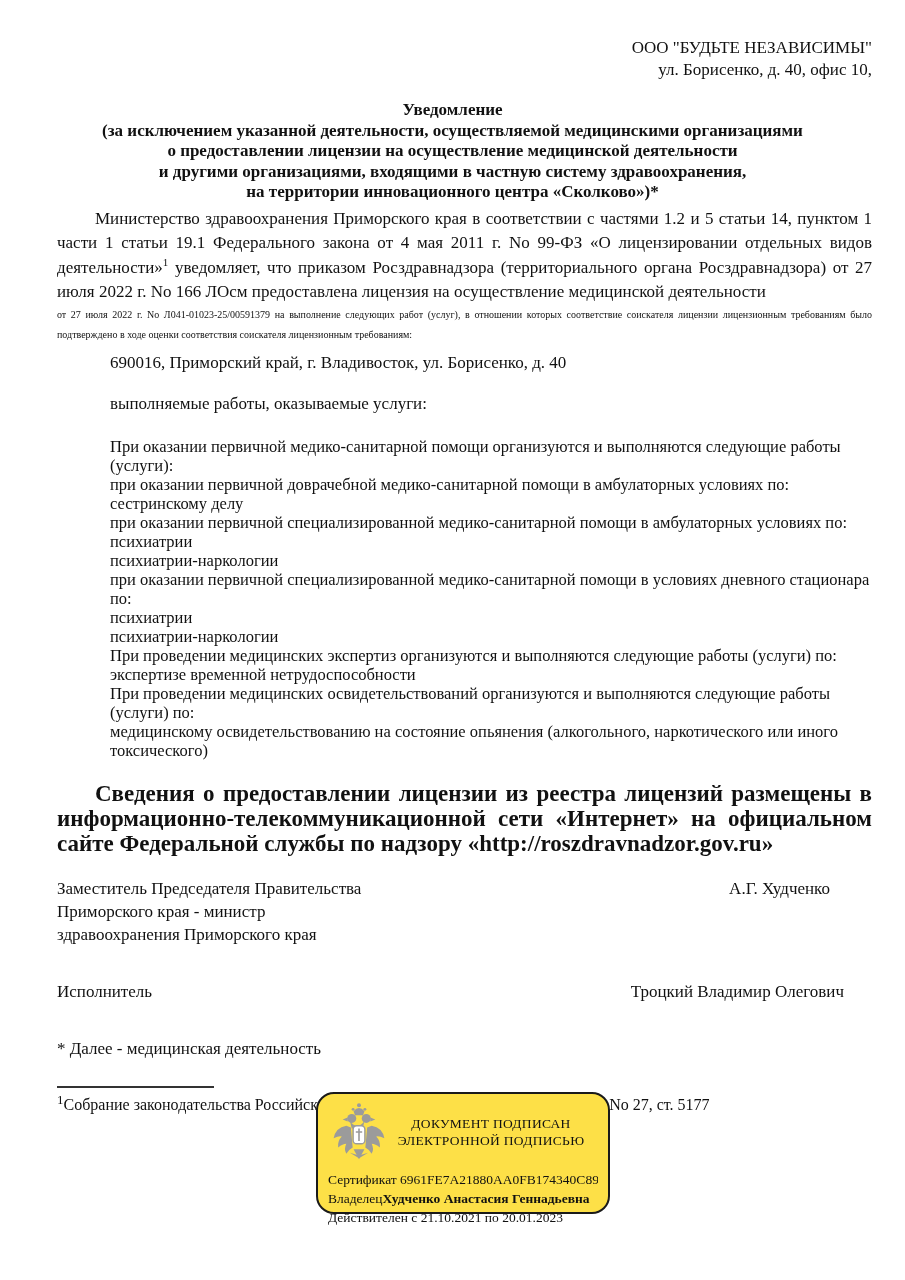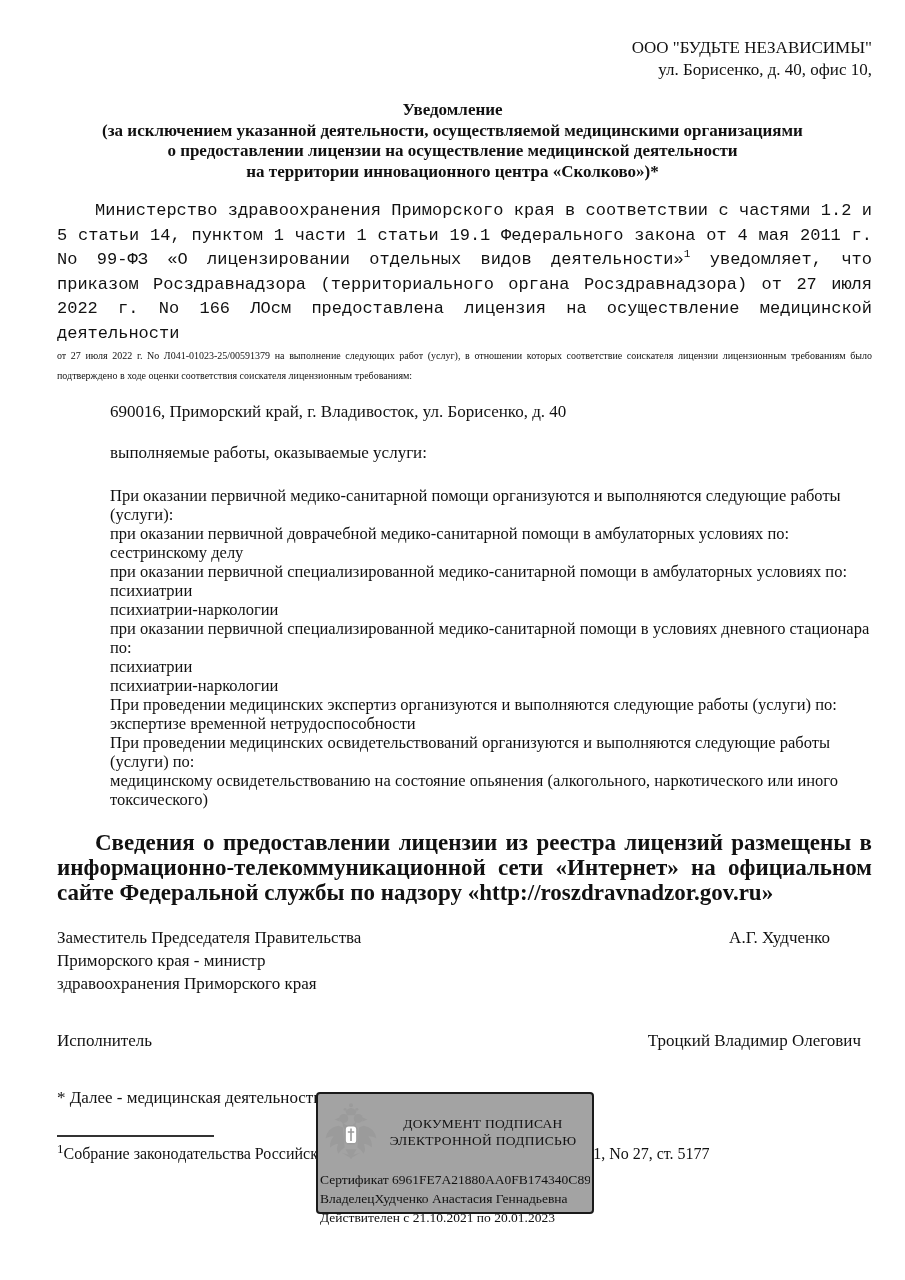--- a/index.html
+++ b/index.html
@@ -24,37 +24,36 @@
     margin-top:19px;
     text-align:center;
     font-weight:bold;
     font-size:17px;
     line-height:20.5px;
   }
 
   .content{margin:0 33px 0 57px;}
 
   .para-main{
-    margin-top:17px;
+    margin-top:4px;
     text-indent:38px;
     text-align:justify;
     font-size:17px;
     line-height:24.5px;
-    font-family:Liberation Mono, monospace;
   }
   .para-main sup{font-size:11px;line-height:0;}
 
   .para-small{
     text-align:justify;
     font-size:10px;
     line-height:20px;
   }
 
   .address-line{
-    margin-top:16px;
+    margin-top:8px;
     margin-left:53px;
     font-size:17px;
   }
 
   .works-intro{
     margin-top:21px;
     margin-left:53px;
     font-size:17px;
   }
 
@@ -70,21 +69,21 @@
     text-indent:38px;
     text-align:justify;
     font-size:23px;
     line-height:25px;
     font-weight:bold;
   }
 
   .sig-block{margin-top:21px;font-size:17px;line-height:23px;}
   .sig-row{display:flex;justify-content:space-between;align-items:flex-start;}
   .sig-right-1{margin-right:42px;white-space:nowrap;}
-  .sig-right-2{margin-right:11px;white-space:nowrap;}
+  .sig-right-2{margin-right:28px;white-space:nowrap;}
   .executor-row{margin-top:36px;font-size:17px;}
   .asterisk-note{margin-top:37px;font-size:17px;}
 
   .footnote-divider{
     margin-top:27px;
     width:157px;
     border:none;
     border-top:2px solid #333;
     margin-left:0;
   }
@@ -92,54 +91,55 @@
     margin-top:1px;
     font-size:16px;
   }
   .footnote sup{font-size:13px;vertical-align:super;line-height:0;}
 
   .stamp{
     position:absolute;
     left:316px;top:1092px;
     width:270px;height:102px;
     border:2px solid #1a1a1a;
-    border-radius:4px;
-    background:#a3a3a3;
-    padding:8px 2px;
+    border-radius:18px;
+    background:#fde047;
+    padding:8px 10px;
     font-size:13.5px;
     line-height:19px;
   }
   .stamp-head{display:flex;align-items:center;}
   .stamp-emblem{width:58px;height:60px;flex:0 0 auto;margin-left:2px;}
   .stamp-title{
     flex:1;
     text-align:center;
     font-size:13.5px;
     line-height:17px;
     letter-spacing:0.3px;
     padding-right:4px;
   }
   .stamp-lines{margin-top:8px;}
   .stamp-line{white-space:nowrap;overflow:hidden;}
-  .stamp-owner strong{font-weight:normal;}
+  .stamp-owner strong{font-weight:bold;}
 </style>
 </head>
 <body>
 
 <div class="page">
 
   <div class="letterhead">
     <div>ООО "БУДЬТЕ НЕЗАВИСИМЫ"</div>
     <div>ул. Борисенко, д. 40, офис 10,</div>
   </div>
 
   <div class="doc-title">
     <div>Уведомление</div>
     <div>(за исключением указанной деятельности, осуществляемой медицинскими организациями</div>
     <div>о предоставлении лицензии на осуществление медицинской деятельности</div>
+    <div>и другими организациями, входящими в частную систему здравоохранения,</div>
     <div>на территории инновационного центра «Сколково»)*</div>
   </div>
 
   <div class="content">
 
     <div class="para-main"><span>Министерство здравоохранения Приморского края в соответствии с частями 1.2 и 5 статьи 14, пунктом 1 части 1 статьи 19.1 Федерального закона от 4 мая 2011 г. No 99-ФЗ «О лицензировании отдельных видов деятельности»</span><sup>1</sup><span> уведомляет, что приказом Росздравнадзора (территориального органа Росздравнадзора)  от 27 июля 2022 г. No 166 ЛОсм предоставлена лицензия на осуществление медицинской деятельности</span></div>
 
     <div class="para-small">от 27 июля 2022 г. No Л041-01023-25/00591379 на выполнение следующих работ (услуг), в отношении которых соответствие соискателя лицензии лицензионным требованиям было подтверждено в ходе оценки соответствия соискателя лицензионным требованиям:</div>
 
     <div class="address-line">690016, Приморский край, г. Владивосток, ул. Борисенко, д. 40</div>

